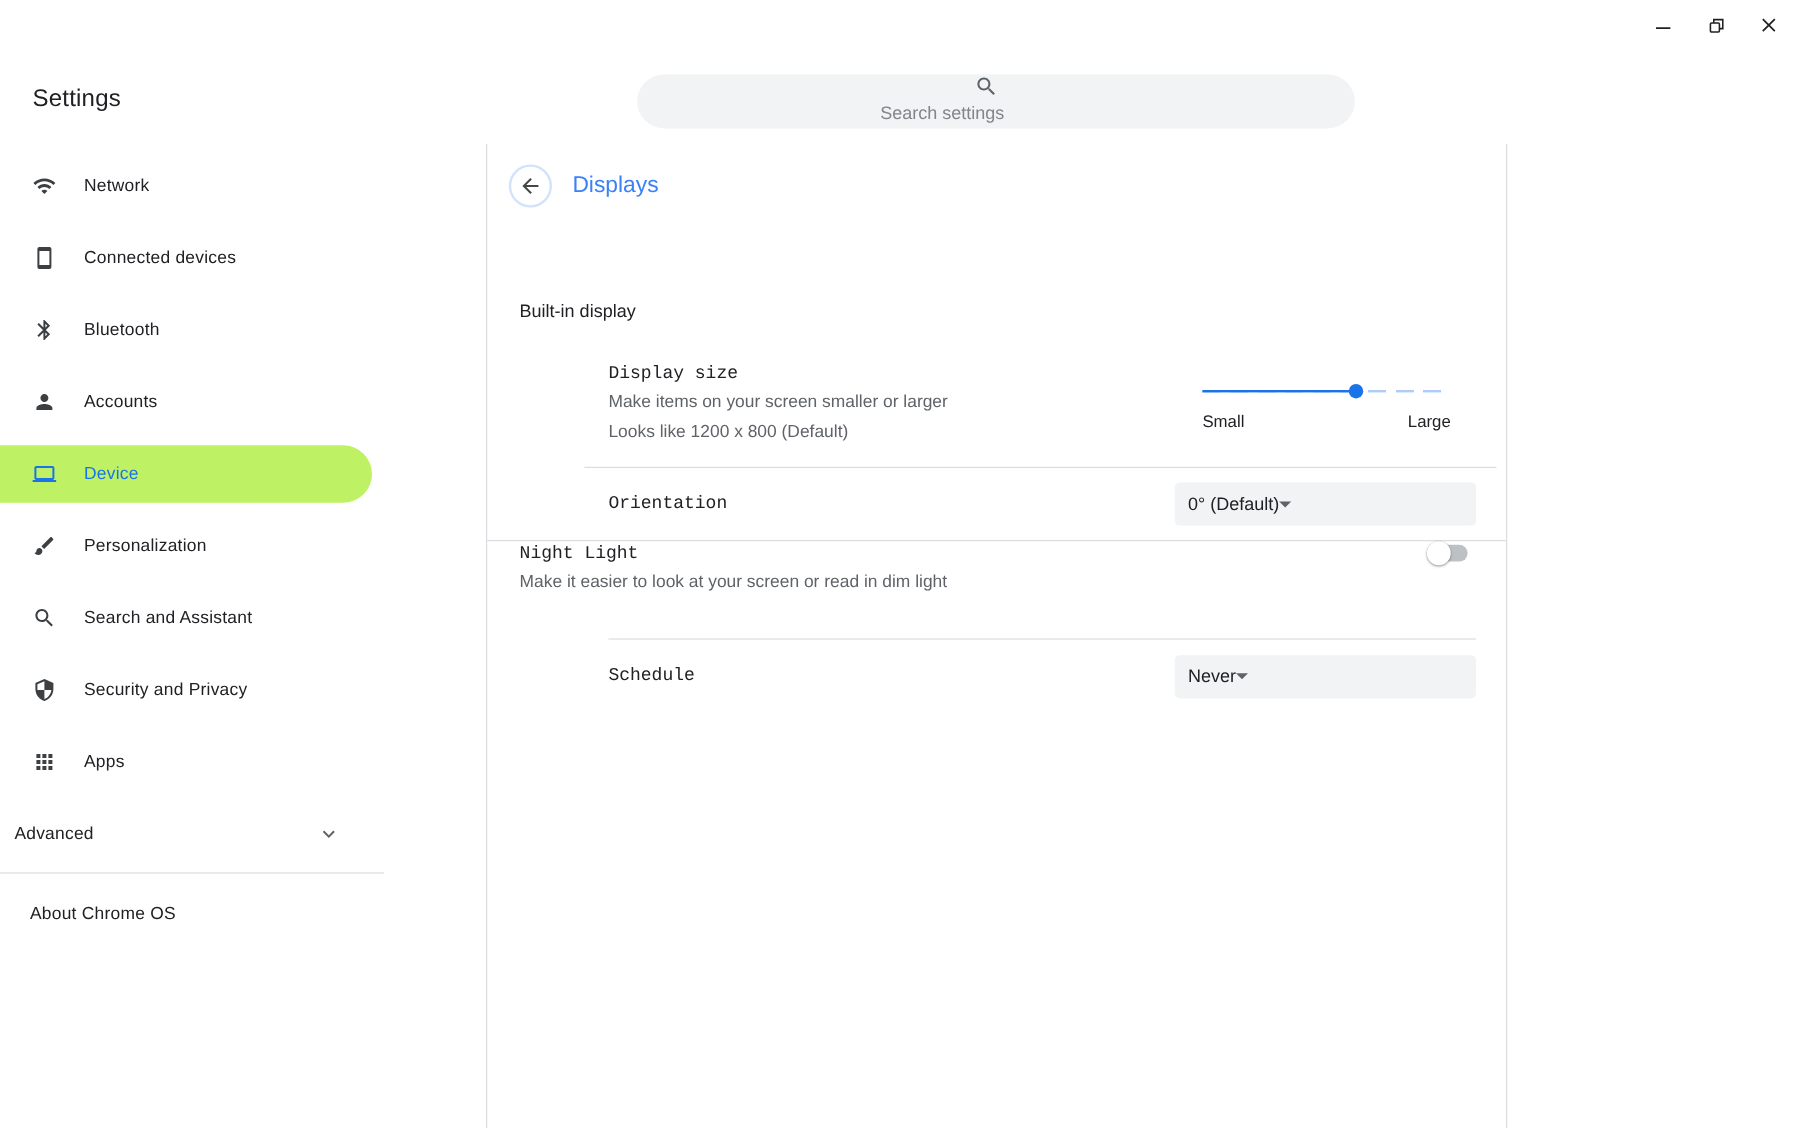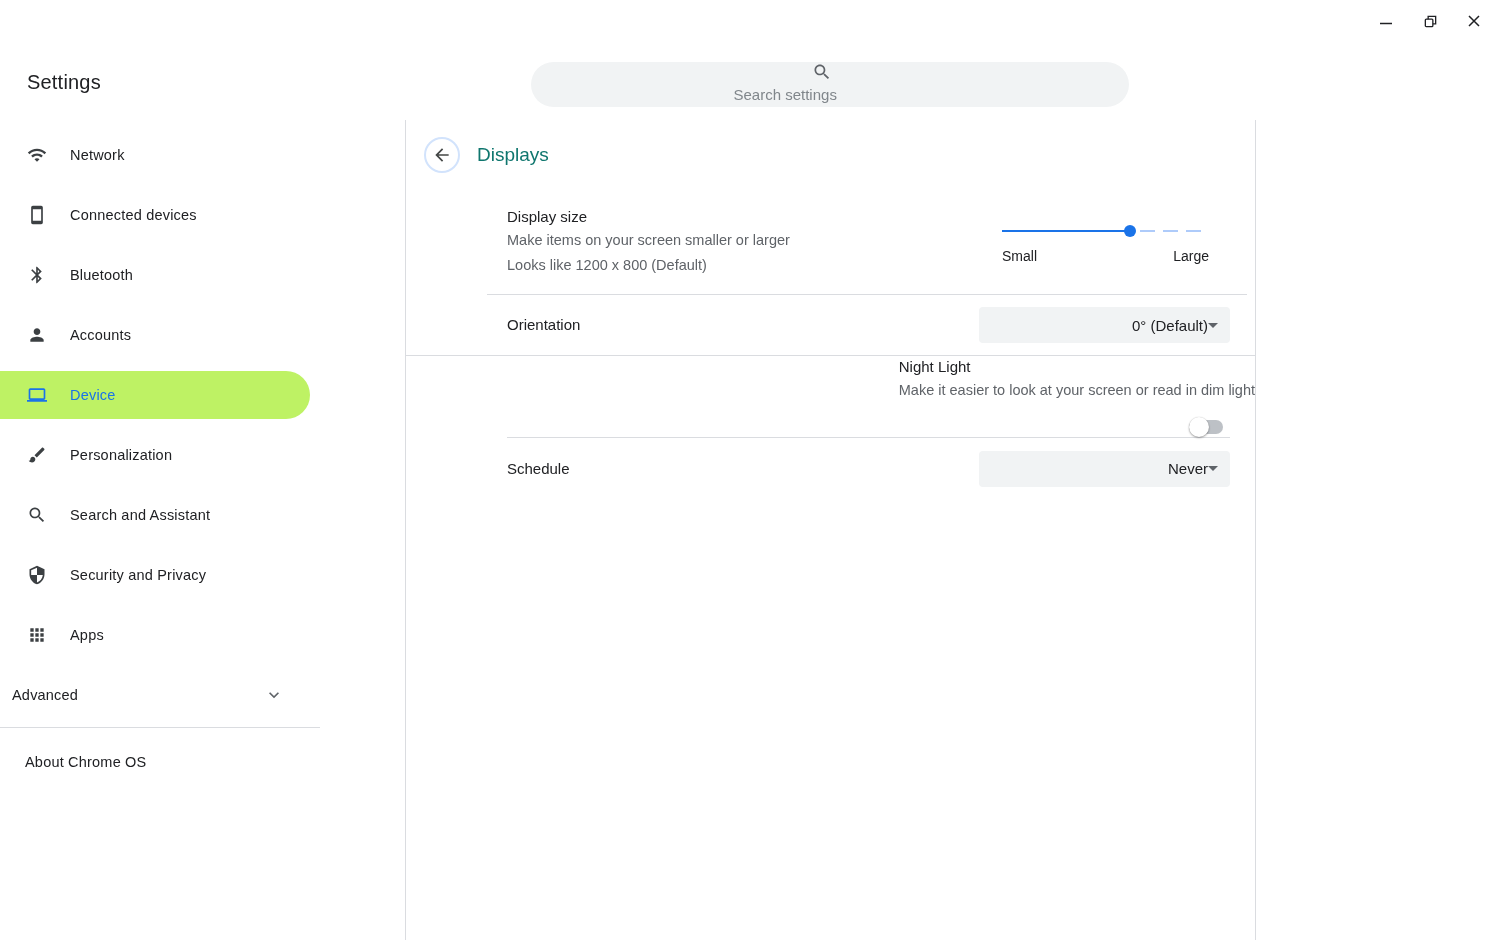--- a/index.html
+++ b/index.html
@@ -40,52 +40,52 @@
   .about-row { width:320px; height:48px; display:flex; align-items:center; padding-left:25px;
                margin-top:10px; cursor:pointer;text-align:center; }
   .about-row .blabel { font-size:14.5px; font-weight:500; color:#202124; letter-spacing:.2px; }
 
   
   .panel { width:851px; flex:none; border-left:1px solid #dadce0; border-right:1px solid #dadce0;
            background:#fff; }
   .panel-header { display:flex; align-items:center; gap:17px; padding:17px 0 0 18px; }
   .back-btn { width:36px; height:36px; border-radius:50%; background:#fff; border:2px solid #d2e3fc;
               display:flex; align-items:center; justify-content:center; color:#444746; cursor:pointer; flex:none; }
-  .page-title { font-size:19px; font-weight:400; color:#0f766e; }
+  .page-title { font-size:19px; font-weight:400; color:#3b82f6; }
 
   .section-title { margin:78px 0 0 27px; font-size:15px; font-weight:500; color:#202124; }
 
   .ds-row { margin:33px 0 0 0; display:flex; justify-content:space-between; }
   .ds-text { margin-left:101px; }
-  .row-label { font-size:15px; color:#202124; line-height:22px; }
+  .row-label { font-size:15px; color:#202124; line-height:22px;font-family:Liberation Mono, monospace; }
   .row-desc  { font-size:14.5px; color:#5f6368; line-height:25px; }
 
   .slider-wrap { width:207px; margin-right:46px; margin-top:24px;margin-left:44px; }
   .slider-track { position:relative; height:2px;
                   background:repeating-linear-gradient(to right,#aecbfa 0 15px,#ffffff 15px 23px); }
   .slider-fill { position:absolute; left:0; top:0; height:2px; background:#1a73e8; }
   .slider-knob { position:absolute; top:-5px; width:12px; height:12px; border-radius:50%;
                  background:#1a73e8; transform:translateX(-50%); cursor:pointer; }
   .slider-labels { display:flex; justify-content:space-between; margin-top:16px;
                    font-size:14px; color:#202124; }
 
   .divider { border-top:1px solid #dadce0; }
   .divider.inset-80  { margin:16px 8px 0 81px; }
   .divider.full      { margin:0; }
   .divider.inset-100 { margin:0 25px 0 101px; }
 
   .select-row { height:60px; display:flex; align-items:center; justify-content:space-between; }
   .select-row .row-label { margin-left:101px; }
   .dropdown { width:251px; height:36px; background:#f1f3f4; border-radius:4px; margin-right:25px;
-              display:flex; align-items:center; justify-content:flex-end; padding:0 12px 0 11px;
+              display:flex; align-items:center; justify-content:flex-start; padding:0 12px 0 11px;
               font-size:15px; color:#202124; cursor:pointer; }
   .dd-arrow { width:0; height:0; border-left:5px solid transparent; border-right:5px solid transparent;
               border-top:5.5px solid #5f6368; }
 
-  .nl-row { height:81px; display:flex; align-items:flex-end; justify-content:space-between;flex-direction:column; }
+  .nl-row { height:81px; display:flex; align-items:flex-start; justify-content:space-between; }
   .nl-text { margin-left:27px; }
 
   .toggle { position:relative; width:34px; height:20px; margin-right:32px; cursor:pointer; flex:none; }
   .toggle-track { position:absolute; top:3px; left:0; width:34px; height:14px; border-radius:7px; background:#bdc1c6; }
   .toggle-knob { position:absolute; top:0; left:0; width:20px; height:20px; border-radius:50%; background:#fff;
                  box-shadow:0 1px 2px rgba(0,0,0,.35), 0 0 1px rgba(0,0,0,.2); }
 
   .sched-row { height:61px; }
 </style>
 </head>
@@ -219,20 +219,21 @@
         <button class="back-btn">
           <span style="display:flex;">
             <svg width="20" height="20" viewBox="0 0 24 24" fill="currentColor">
                 <path d="M20 11H7.83l5.59-5.59L12 4l-8 8 8 8 1.41-1.41L7.83 13H20v-2z"></path>
               </svg>
           </span>
         </button>
         <h2 class="page-title">Displays</h2>
       </div>
 
+      <div class="section-title">Built-in display</div>
 
       <div class="ds-row">
         <div class="ds-text">
           <div class="row-label">Display size</div>
           <div class="row-desc">Make items on your screen smaller or larger</div>
           <div class="row-desc">Looks like 1200 x 800 (Default)</div>
         </div>
         <div class="slider-wrap">
           <div class="slider-track">
             <div class="slider-fill" style="width: 62%;"></div>

